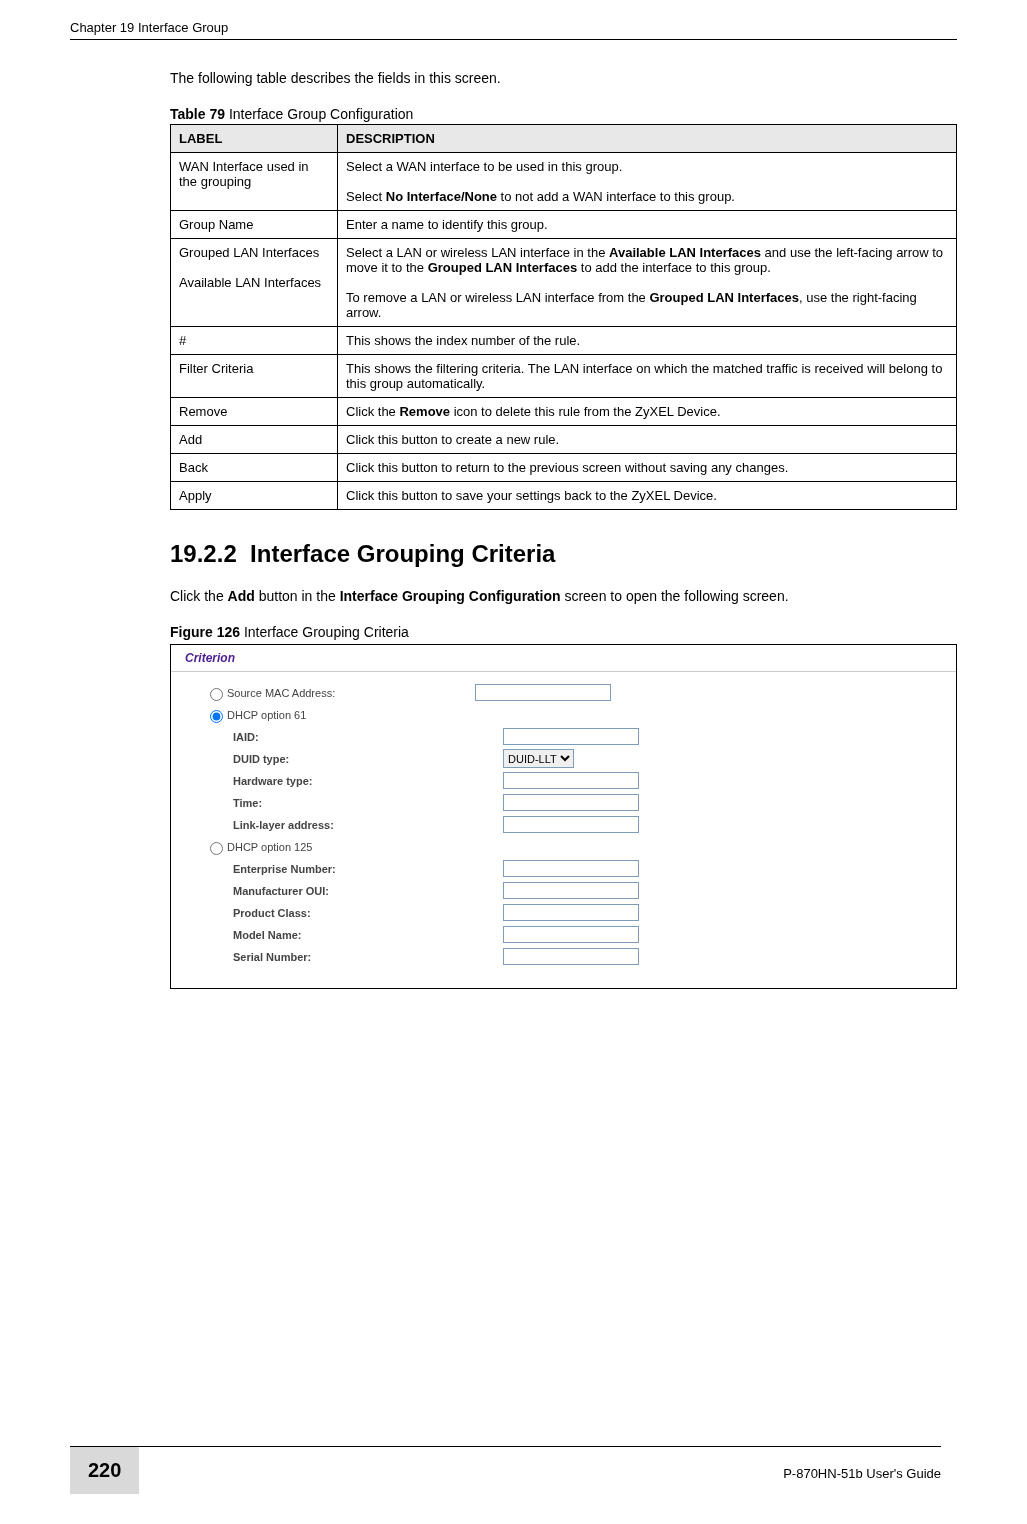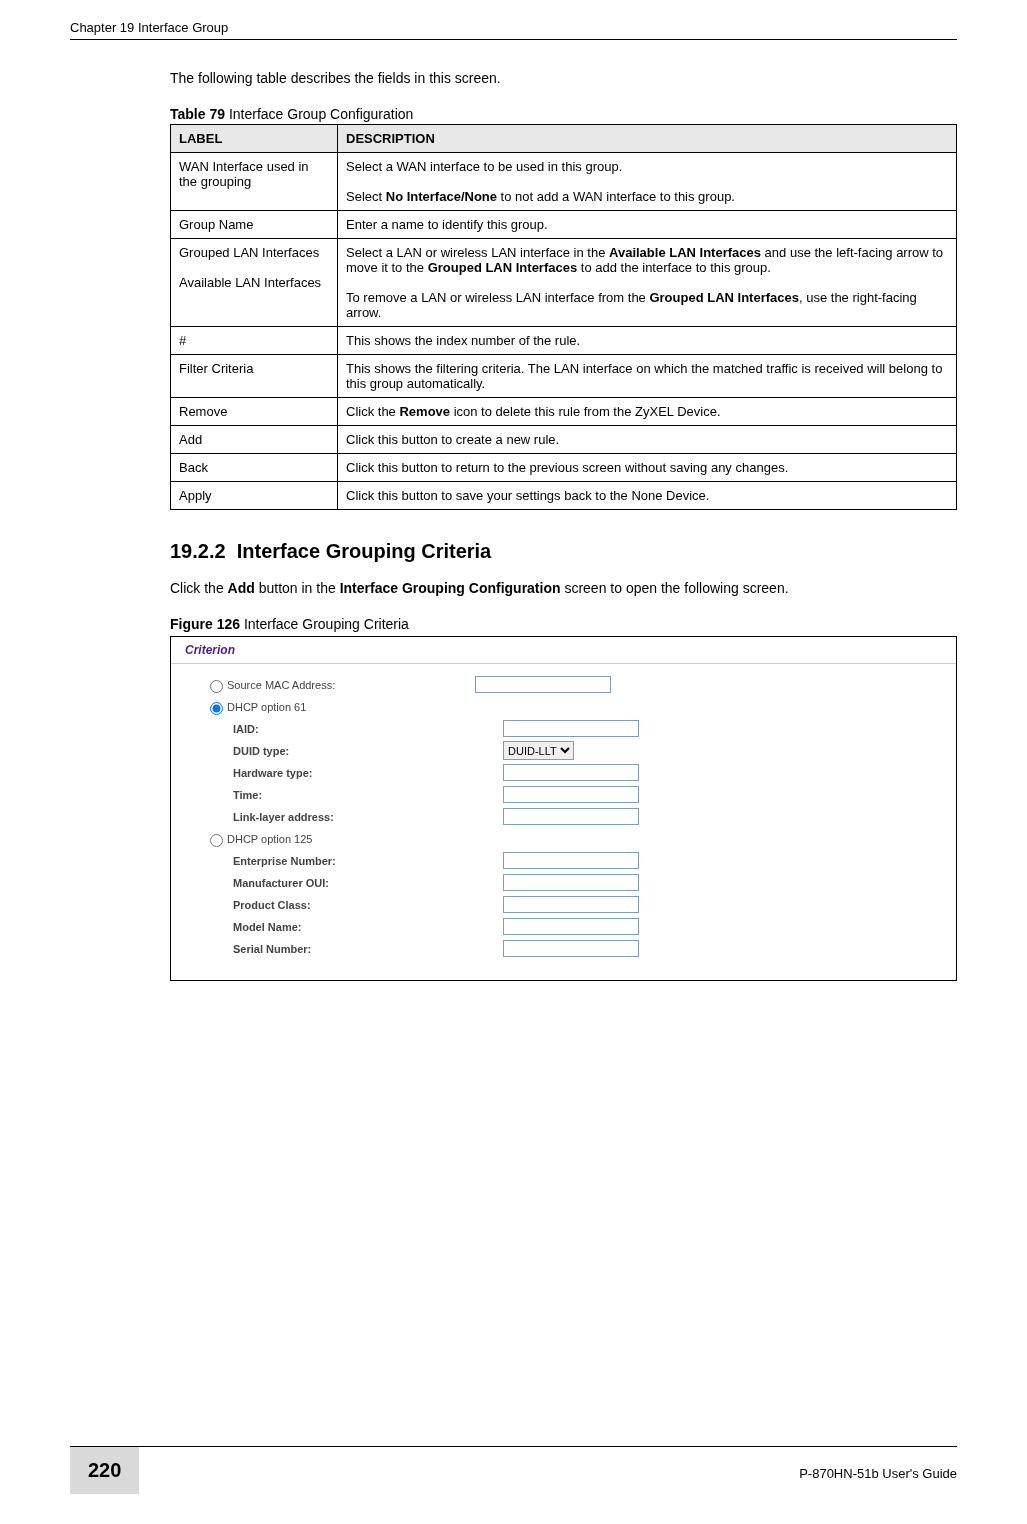--- a/index.html
+++ b/index.html
@@ -51,21 +51,21 @@
   }
   table.desc-table th {
     background: #e8e8e8;
     font-weight: bold;
   }
   table.desc-table th.col-label {
     width: 150px;
   }
   h2.section-title {
     font-family: Arial, Verdana, sans-serif;
-    font-size: 20px;
+    font-size: 24px;
     font-weight: bold;
     margin-top: 30px;
   }
   .fig-caption {
     font-size: 14px;
     margin-top: 16px;
     margin-bottom: 4px;
   }
   .figure-box {
     border: 1px solid #000;
@@ -117,21 +117,21 @@
     height: 19px;
   }
   input[type="radio"] {
     margin-right: 4px;
     vertical-align: middle;
   }
   .footer {
     position: absolute;
     bottom: 30px;
     left: 0;
-    right: 0;
+    right: 16px;
     padding: 0 70px;
   }
   .footer-line {
     border-top: 1px solid #000;
     display: flex;
     align-items: center;
   }
   .page-number-box {
     background: #d9d9d9;
     padding: 12px 18px;
@@ -192,21 +192,21 @@
           <tr>
             <td>Add</td>
             <td>Click this button to create a new rule.</td>
           </tr>
           <tr>
             <td>Back</td>
             <td>Click this button to return to the previous screen without saving any changes.</td>
           </tr>
           <tr>
             <td>Apply</td>
-            <td>Click this button to save your settings back to the None Device.</td>
+            <td>Click this button to save your settings back to the ZyXEL Device.</td>
           </tr>
         </tbody>
     </table>
 
     <h2 class="section-title">
       <span>19.2.2</span>&nbsp;&nbsp;<span>Interface Grouping Criteria</span>
     </h2>
 
     <p class="body-text" id="section-body">Click the <b>Add</b> button in the <b>Interface Grouping Configuration</b> screen to open the following screen.</p>
 

